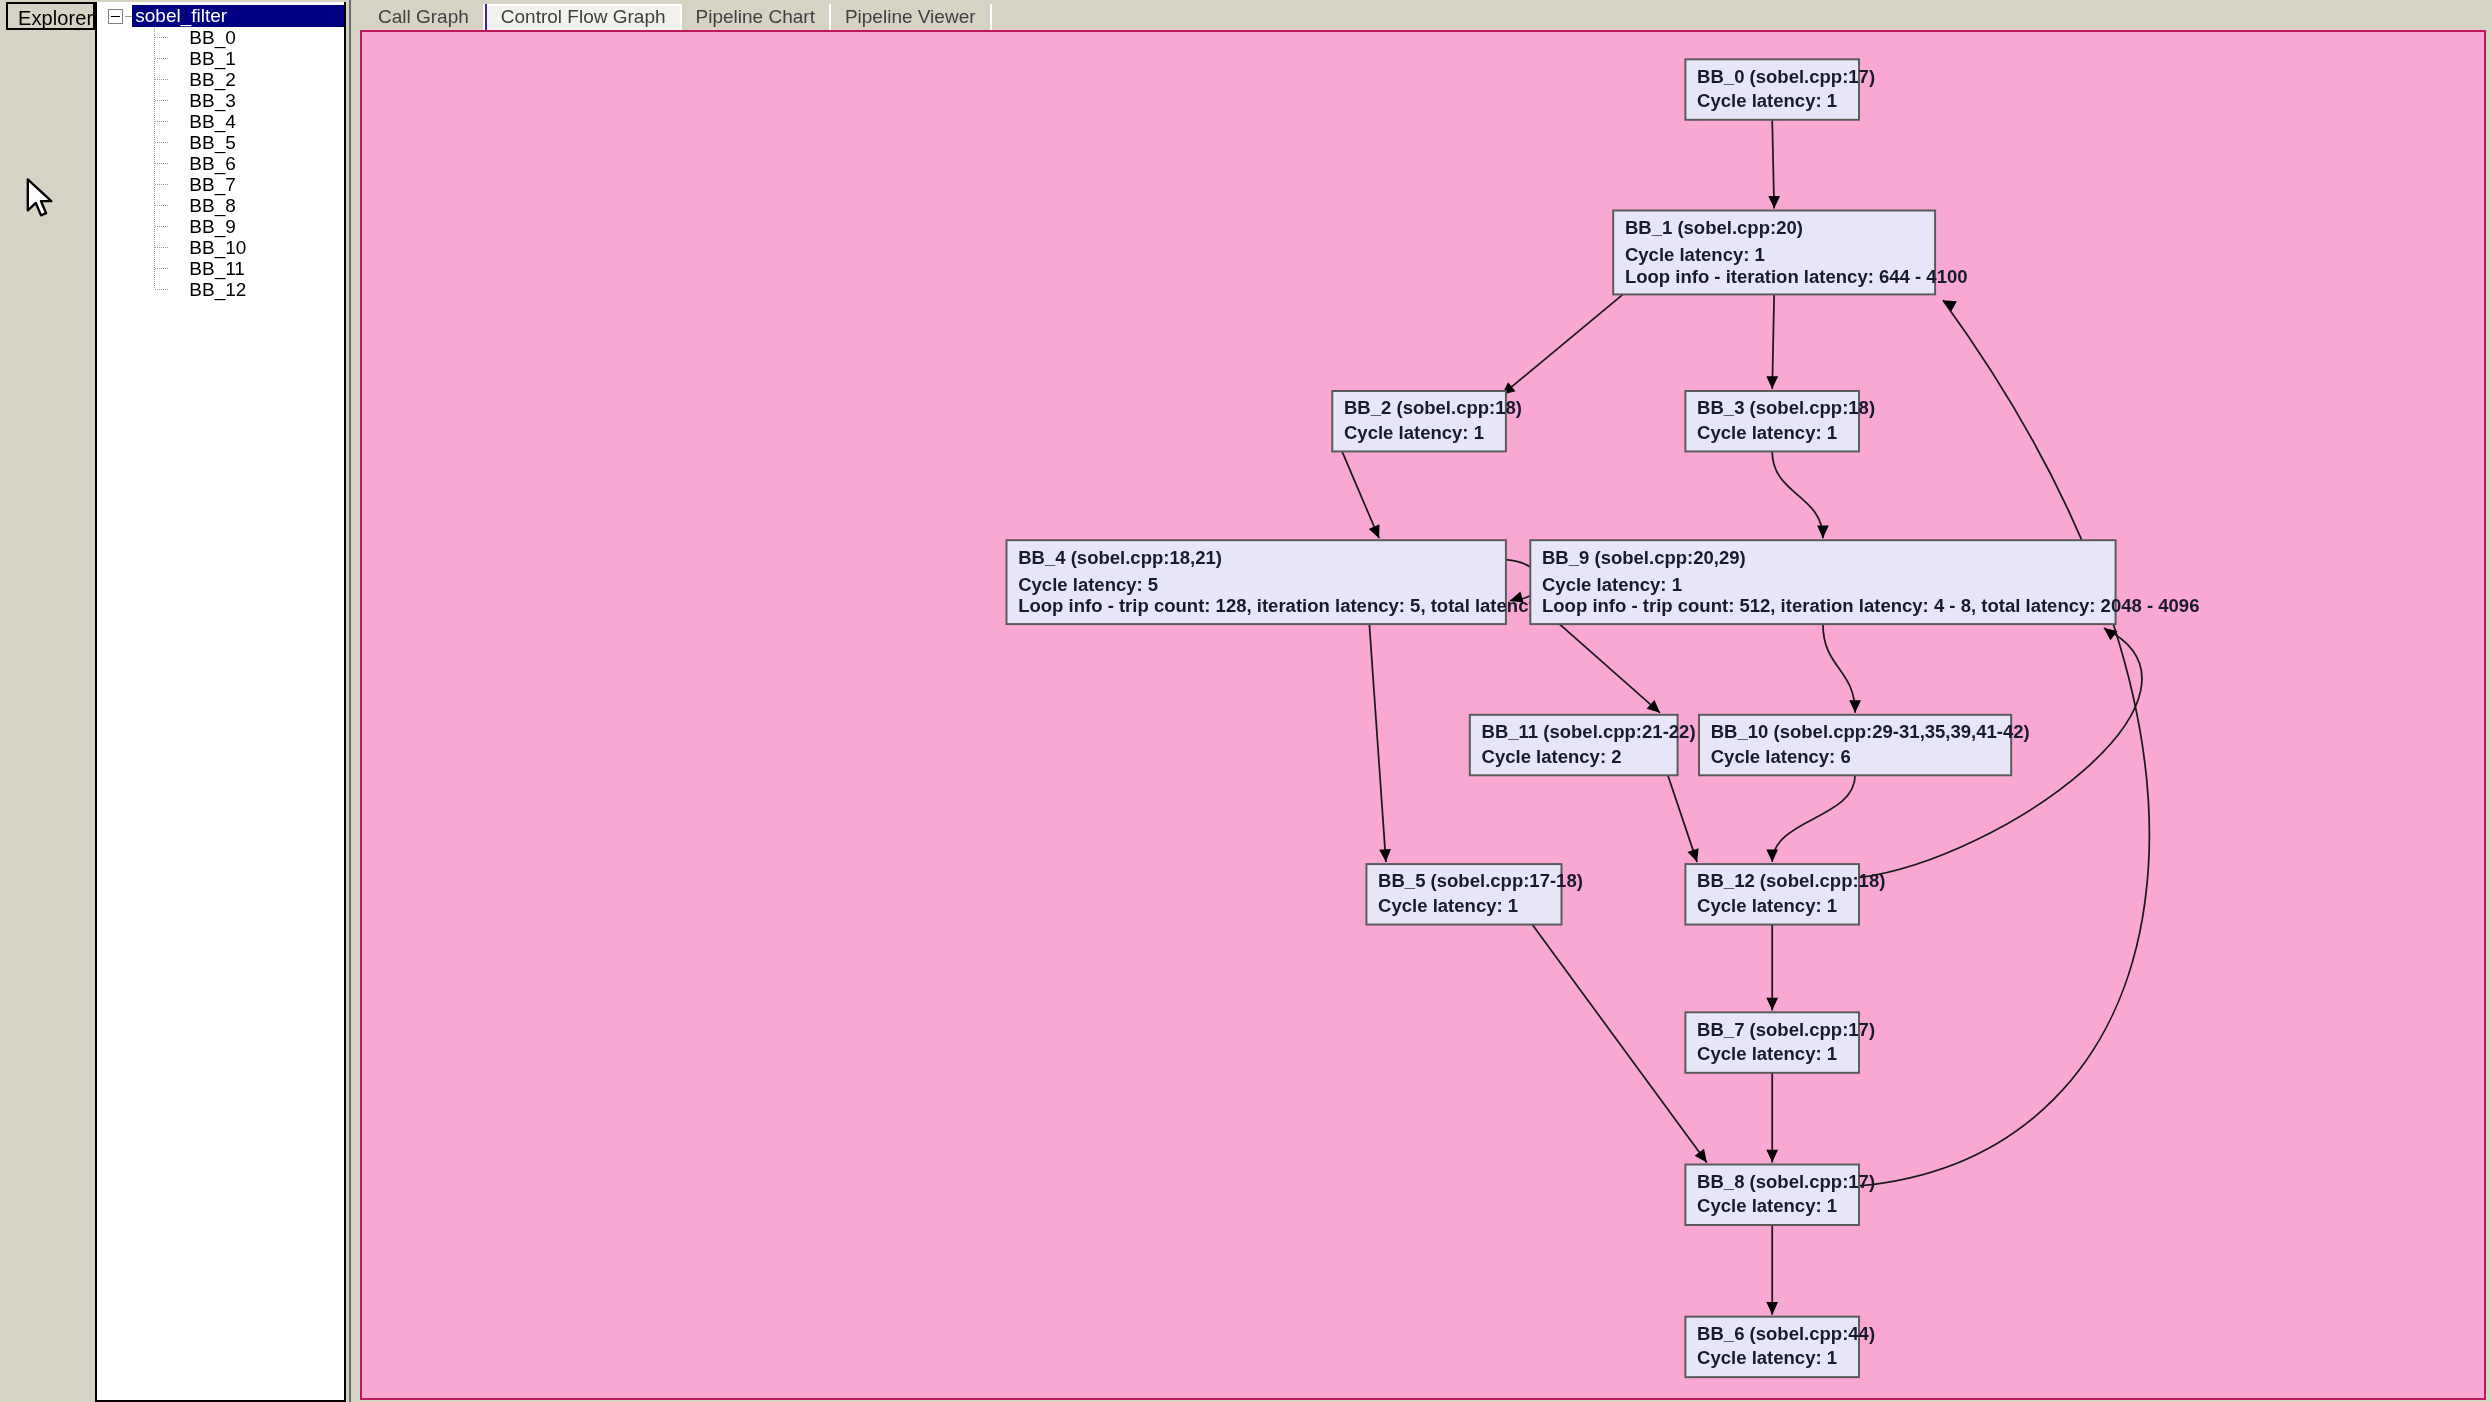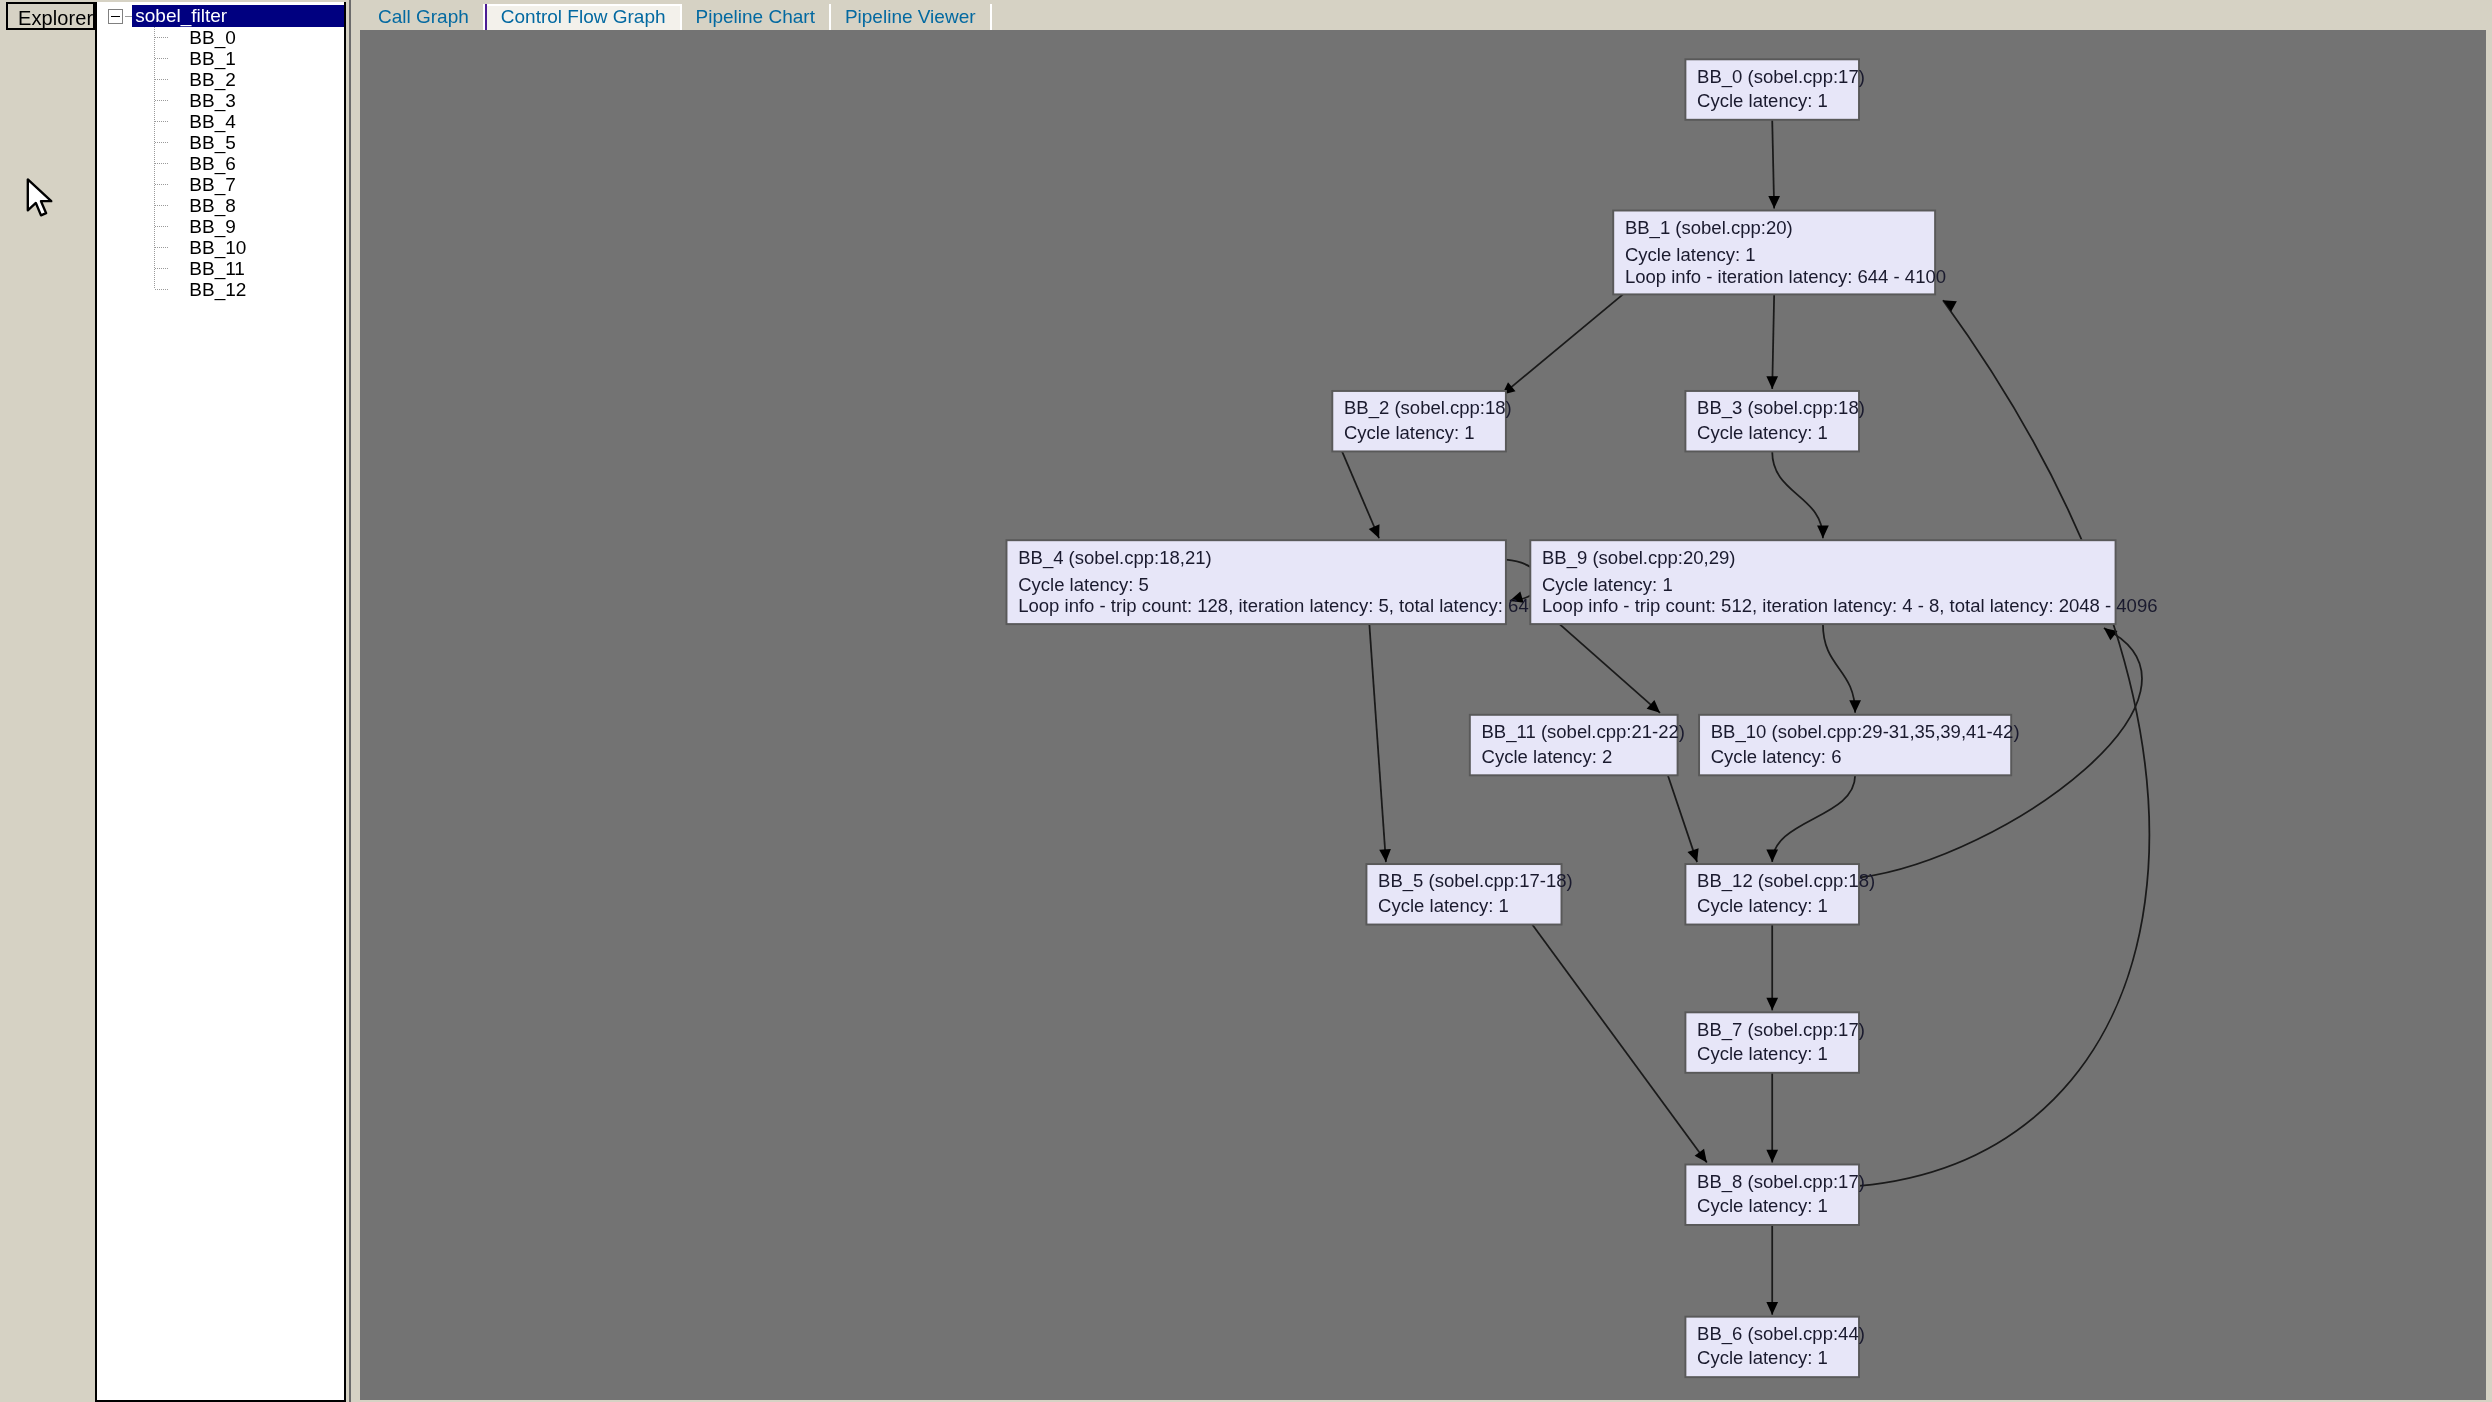--- a/index.html
+++ b/index.html
@@ -156,41 +156,42 @@
     align-items: flex-end;
     background: #d6d2c4;
     padding-left: 8px;
     box-sizing: border-box;
   }
   .tab {
     height: 26px;
     line-height: 26px;
     padding: 0 14px;
     font-size: 19px;
-    color: #0369a1;
+    color: #404040;
     background: #d6d2c4;
     border-right: 2px solid #ffffff;
     box-sizing: border-box;
     white-space: nowrap;
     position: relative;
   }
   .tab.active {
     background: #f3f1eb;
     border-right: 2px solid #ffffff;
     border-left: 2px solid #4c1d95;
     box-shadow: inset 0 2px 0 #ffffff;
   }
   #graph-canvas-wrap {
     flex: 1 1 auto;
     margin: 0 6px 2px 4px;
-    border: 2px solid #737373;
-    background: #737373;
+    border: 2px solid #be185d;
+    background: #f9a8d4;
     position: relative;
     overflow: hidden;
     box-sizing: border-box;
+    font-weight: bold;
   }
   #cfg-svg { display: block; width: 100%; height: 100%; }
 
   .node-rect {
     fill: #e7e6f8;
     stroke: #595959;
     stroke-width: 2;
   }
   .node-title {
     font-family: "Liberation Sans", sans-serif;

